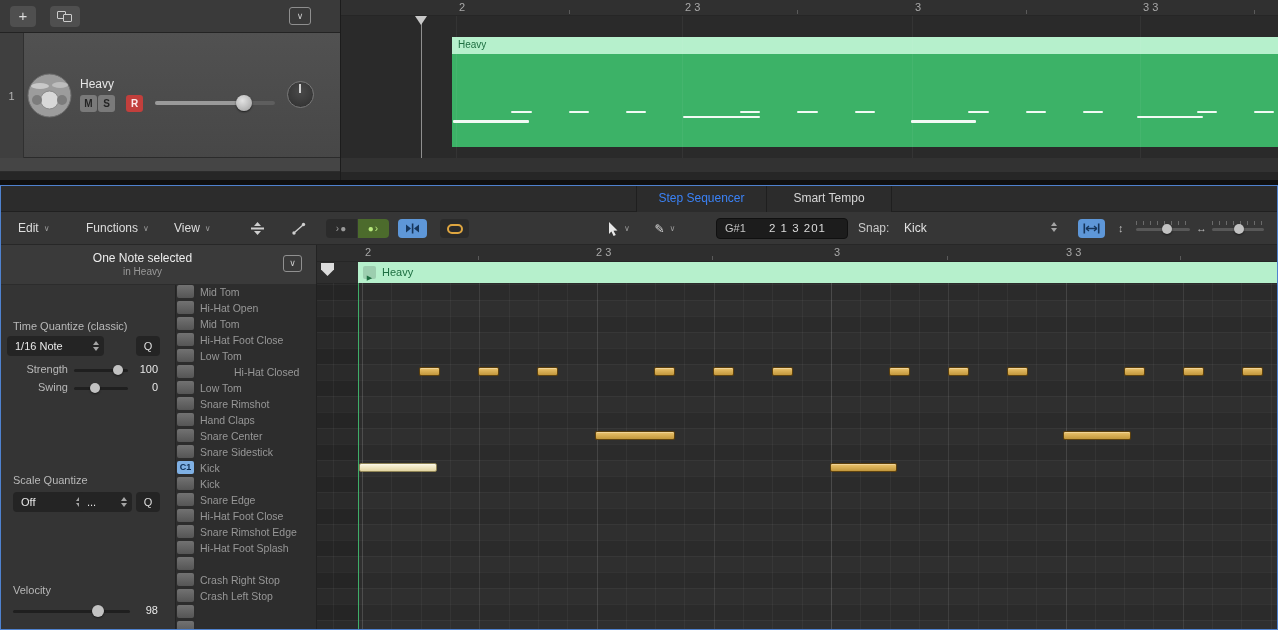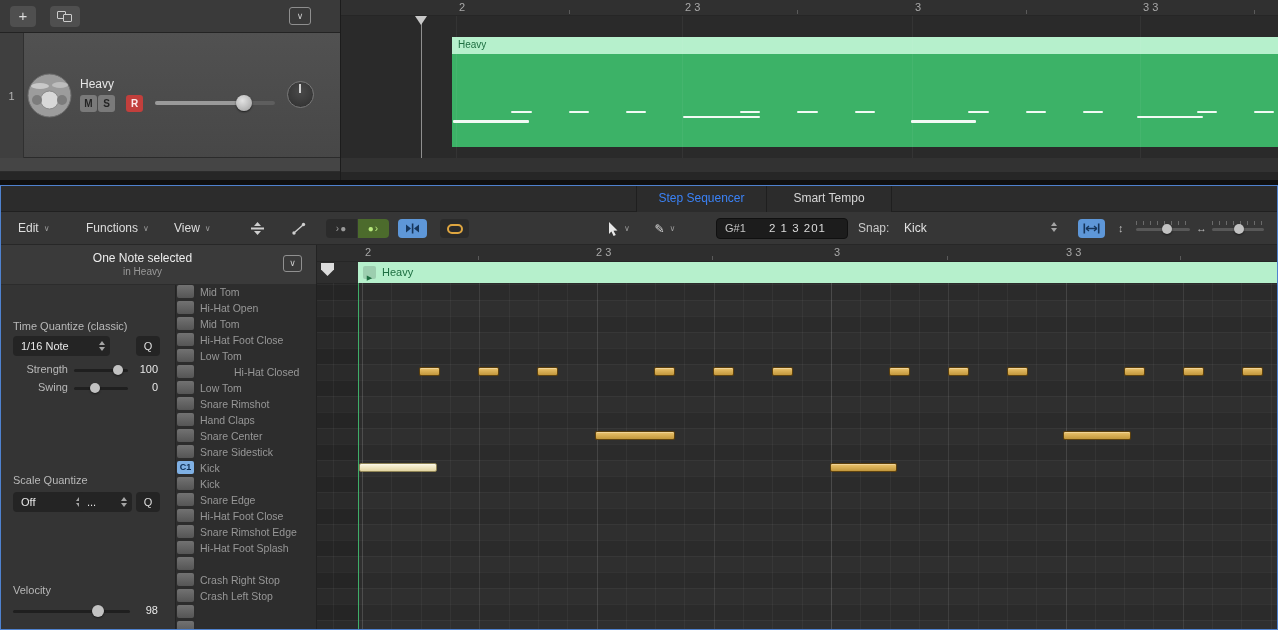--- a/index.html
+++ b/index.html
@@ -218,21 +218,21 @@
   </div>
 
   <div class="abs" style="left:0;top:245px;width:317px;height:40px;background:#3a3a3a;border-right:1px solid #232323;border-bottom:1px solid #2c2c2c">
     <div style="position:absolute;left:0;top:6px;width:285px;text-align:center;font-size:12px;color:#ececec">One Note selected</div>
     <div style="position:absolute;left:0;top:21px;width:285px;text-align:center;font-size:10px;color:#999">in Heavy</div>
     <div class="abs" style="left:283px;top:10px;width:19px;height:17px;border:1px solid #909090;border-radius:3px;color:#ccc;font-size:9px;text-align:center;line-height:15px">∨</div>
   </div>
 
   <div class="abs" id="inspector" style="left:0;top:285px;width:176px;height:345px;background:#343434;border-right:1px solid #232323">
     <div class="ins-label" style="left:13px;top:35px">Time Quantize (classic)</div>
-    <div class="dd" style="left:13px;top:51px;width:97px">
+    <div class="dd" style="left:7px;top:51px;width:97px">
       <span class="val">1/16 Note</span>
       <div class="sel-arrows">
           <div class="tri-up"></div>
           <div class="tri-down"></div>
         </div>
     </div>
     <div class="dd" style="left:136px;top:51px;width:24px;text-align:center">
       <span style="line-height:20px;font-size:11px;color:#ddd">Q</span>
     </div>
 

